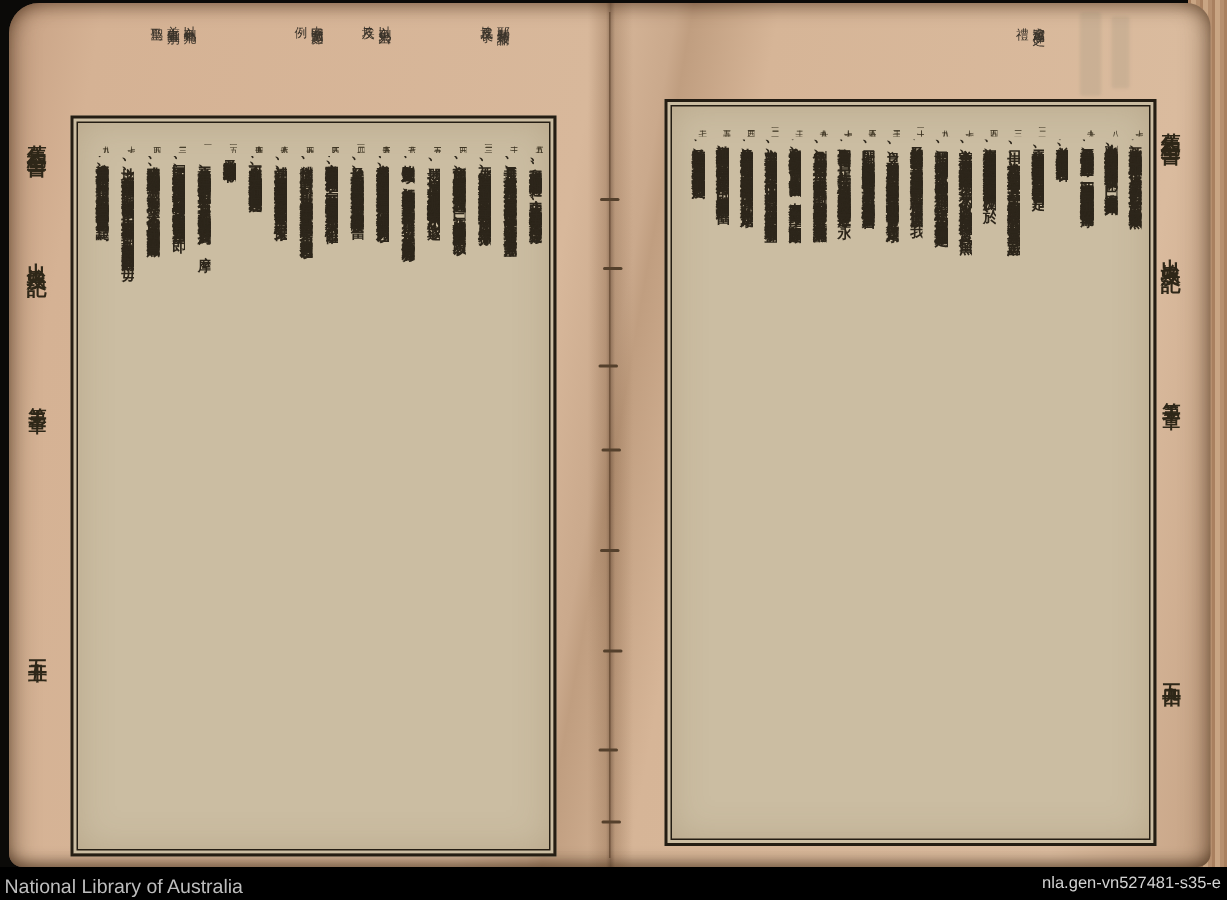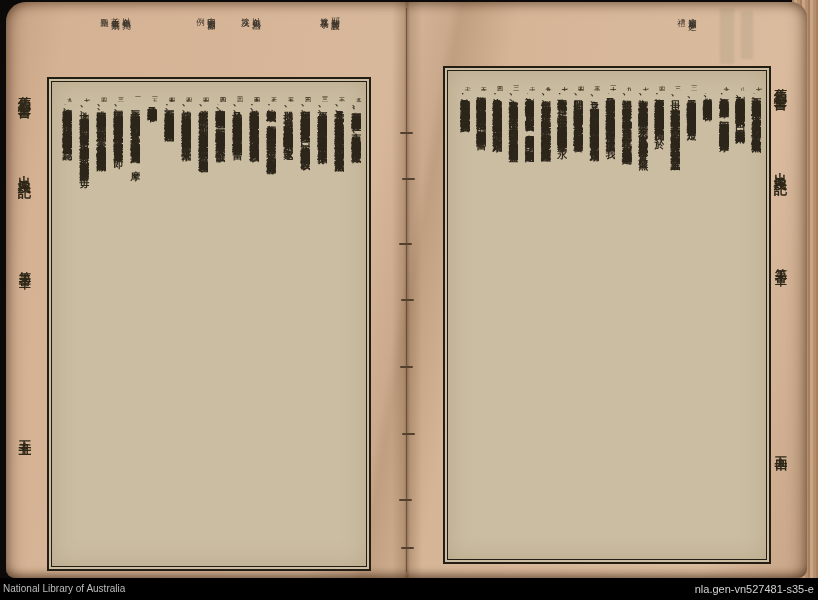--- a/index.html
+++ b/index.html
@@ -62,21 +62,21 @@
   .annotations{position:absolute;left:0;top:0;width:100%;height:74px;}
   .ann{position:absolute;top:9px;display:flex;flex-direction:row-reverse;gap:2px;}
   .annl{writing-mode:vertical-rl;text-orientation:upright;font-size:8.5px;line-height:9px;
     letter-spacing:1px;color:#3a332a;font-family:"Liberation Serif",serif;}
 
   
   .ghost{position:absolute;background:rgba(96,104,92,.12);filter:blur(1.2px);border-radius:2px;}
 
   
   .footer-bar{position:absolute;left:0;top:578px;width:818px;height:22px;background:#000;}
-  .footer-left{position:absolute;left:3px;top:5px;font-size:10px;color:#bdbdbd;
+  .footer-left{position:absolute;left:3px;top:5px;font-size:13px;color:#bdbdbd;
     font-family:"Liberation Sans",sans-serif;}
   .footer-right{position:absolute;right:4px;top:5px;font-size:11px;color:#d2d2d2;
     font-family:"Liberation Sans",sans-serif;}
 </style>
 </head>
 <body>
 
 <div class="stage">
 
   <div class="edge-stack"></div>

